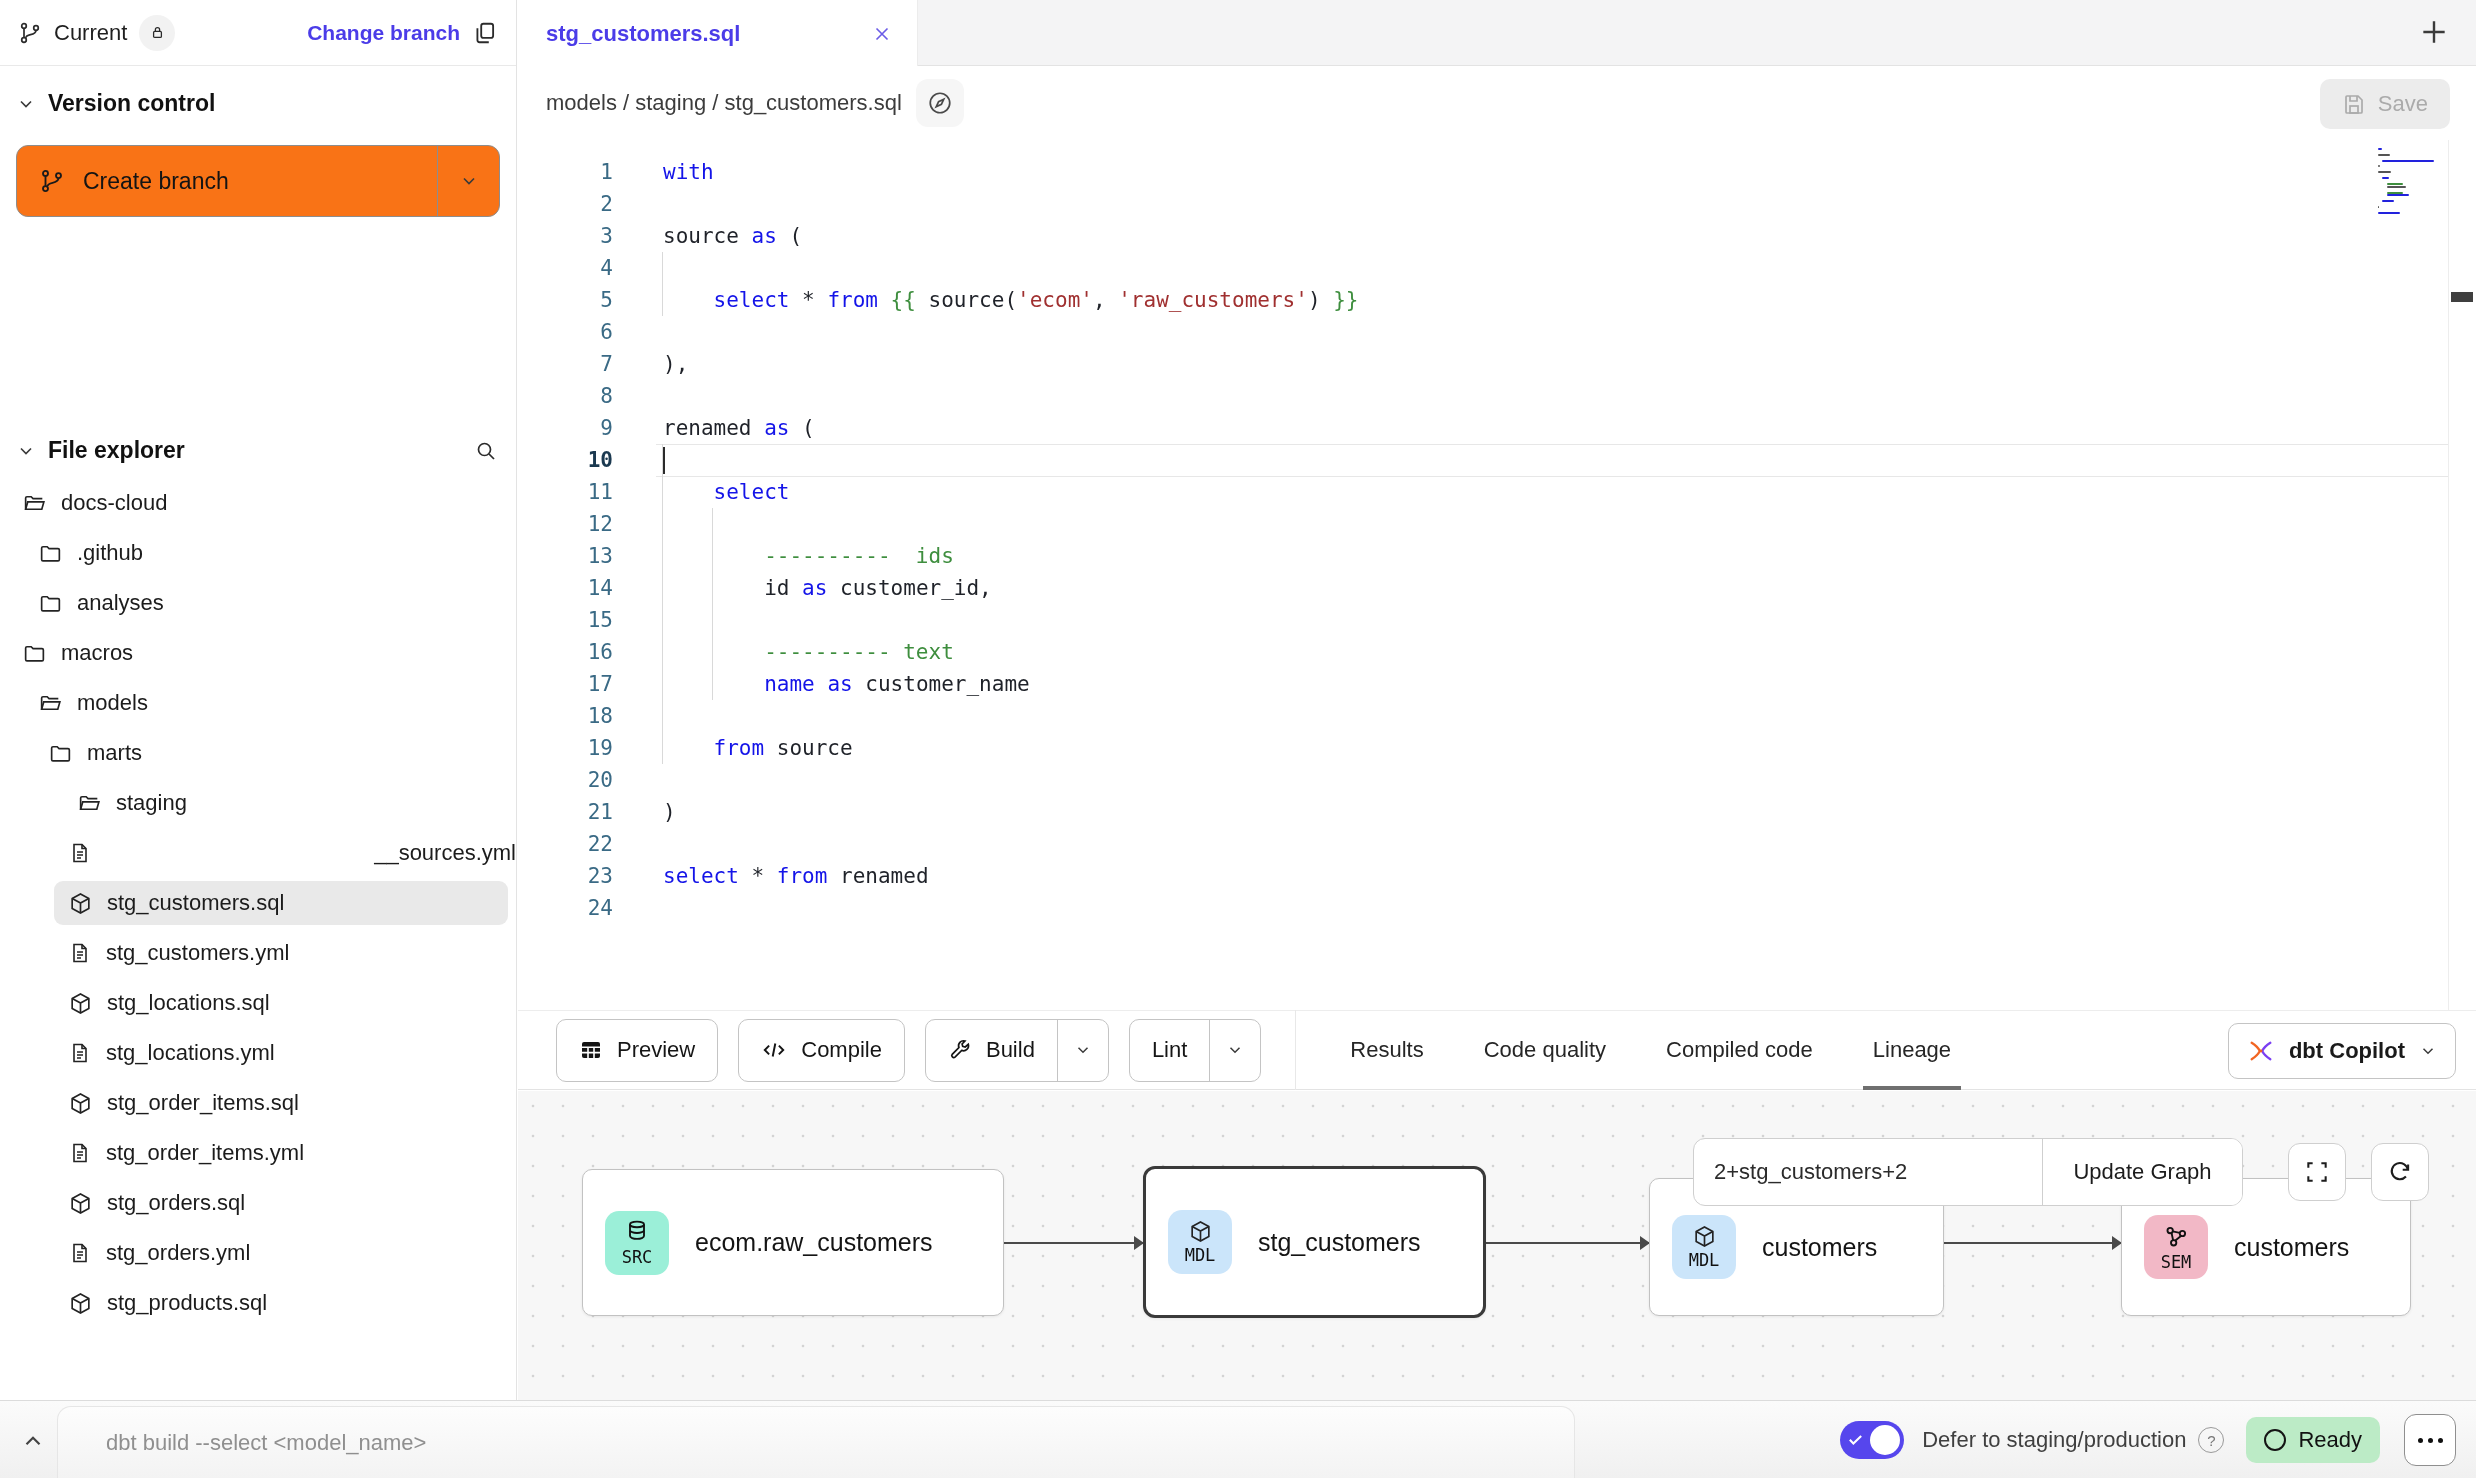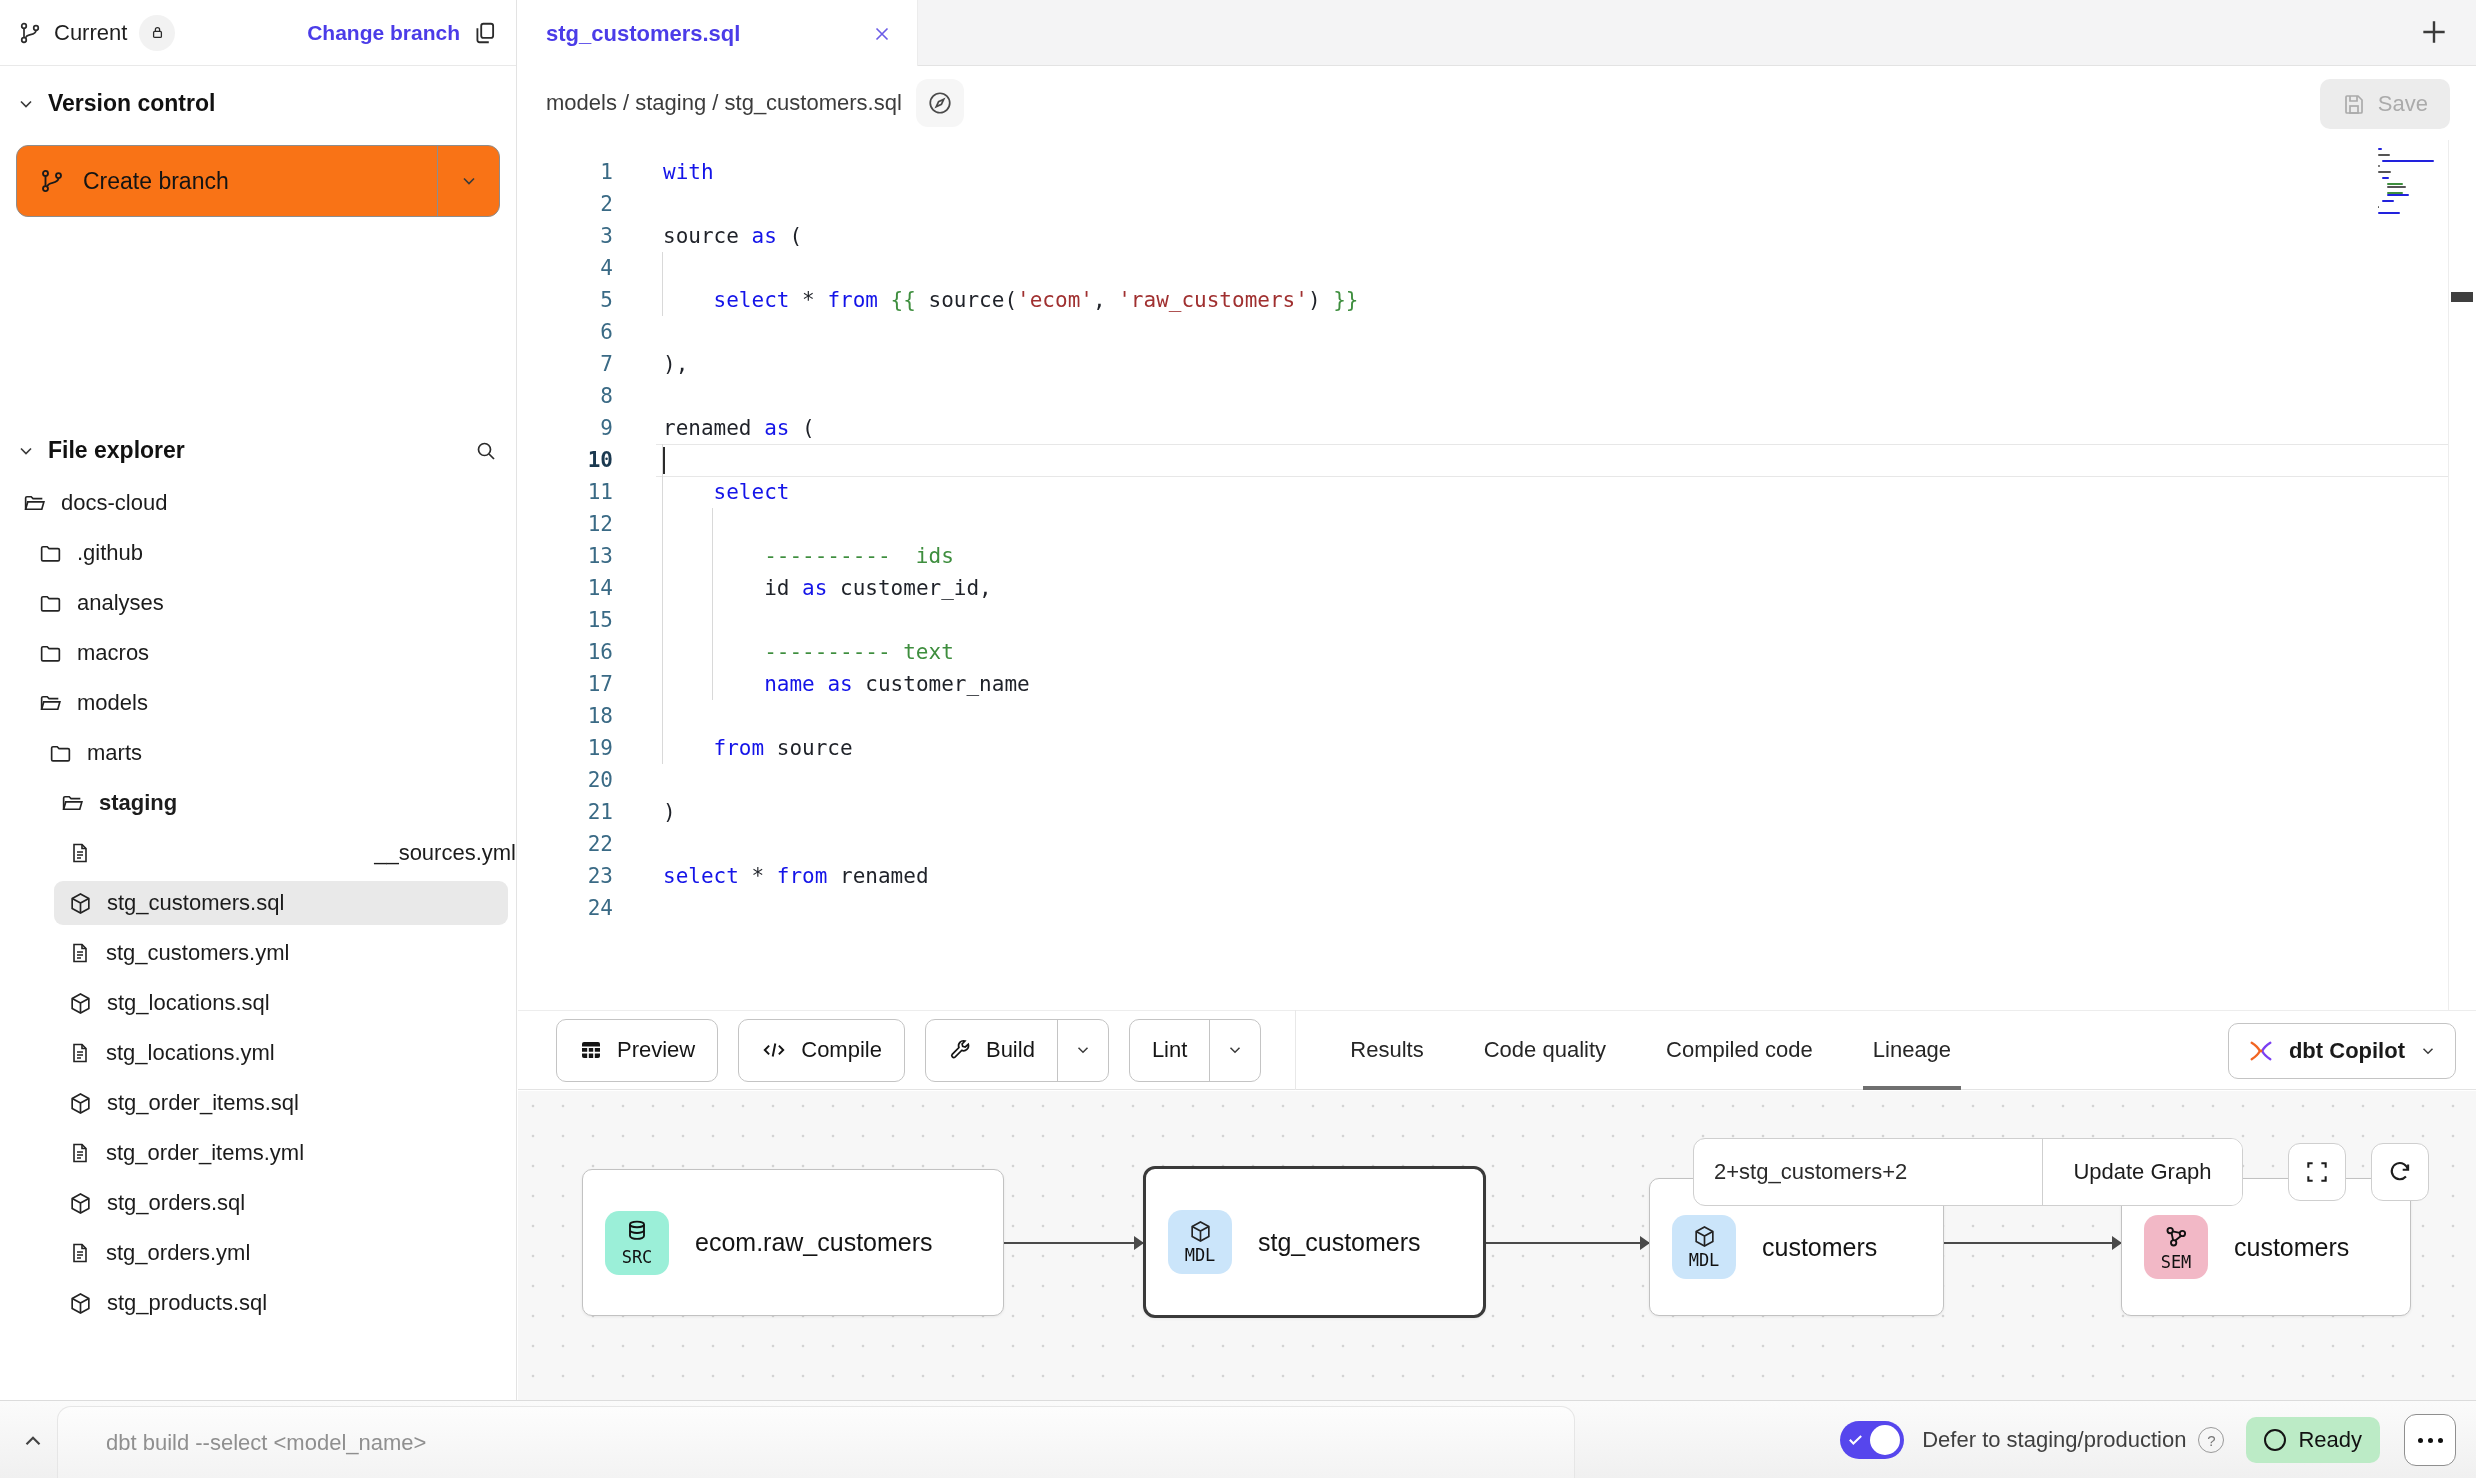--- a/index.html
+++ b/index.html
@@ -243,21 +243,21 @@
           <span class="tlabel">.github</span>
         </div>
         <div class="trow" style="padding-left: 38px;">
           <span class="ic ticon">
             <svg width="25" height="25" viewBox="0 0 24 24" fill="none" stroke="#232323" stroke-width="1.6">
               <path d="M3.5 17.8V6.8c0-.7.6-1.3 1.3-1.3h4l1.8 1.8h8.6c.7 0 1.3.6 1.3 1.3v9.2c0 .7-.6 1.3-1.3 1.3H4.8c-.7 0-1.3-.6-1.3-1.3z"></path>
             </svg>
           </span>
           <span class="tlabel">analyses</span>
         </div>
-        <div class="trow" style="padding-left: 38px;">
+        <div class="trow" style="padding-left: 22px;">
           <span class="ic ticon">
             <svg width="25" height="25" viewBox="0 0 24 24" fill="none" stroke="#232323" stroke-width="1.6">
               <path d="M3.5 17.8V6.8c0-.7.6-1.3 1.3-1.3h4l1.8 1.8h8.6c.7 0 1.3.6 1.3 1.3v9.2c0 .7-.6 1.3-1.3 1.3H4.8c-.7 0-1.3-.6-1.3-1.3z"></path>
             </svg>
           </span>
           <span class="tlabel">macros</span>
         </div>
         <div class="trow" style="padding-left: 38px;">
           <span class="ic ticon">
             <svg width="25" height="25" viewBox="0 0 24 24" fill="none" stroke="#232323" stroke-width="1.6">
@@ -268,21 +268,21 @@
           <span class="tlabel">models</span>
         </div>
         <div class="trow" style="padding-left: 48px;">
           <span class="ic ticon">
             <svg width="25" height="25" viewBox="0 0 24 24" fill="none" stroke="#232323" stroke-width="1.6">
               <path d="M3.5 17.8V6.8c0-.7.6-1.3 1.3-1.3h4l1.8 1.8h8.6c.7 0 1.3.6 1.3 1.3v9.2c0 .7-.6 1.3-1.3 1.3H4.8c-.7 0-1.3-.6-1.3-1.3z"></path>
             </svg>
           </span>
           <span class="tlabel">marts</span>
         </div>
-        <div class="trow" style="padding-left: 60px; font-weight: bold;">
+        <div class="trow" style="padding-left: 77px;">
           <span class="ic ticon">
             <svg width="25" height="25" viewBox="0 0 24 24" fill="none" stroke="#232323" stroke-width="1.6">
               <path d="M3.5 17.5V6.8c0-.7.6-1.3 1.3-1.3h4l1.8 1.8h8.9"></path>
               <path d="M3.5 17.5l2-7h15.5l-2 7z"></path>
             </svg>
           </span>
           <span class="tlabel">staging</span>
         </div>
         <div class="trow" style="padding-left: 68px; justify-content: space-between;">
           <span class="ic ticon">

